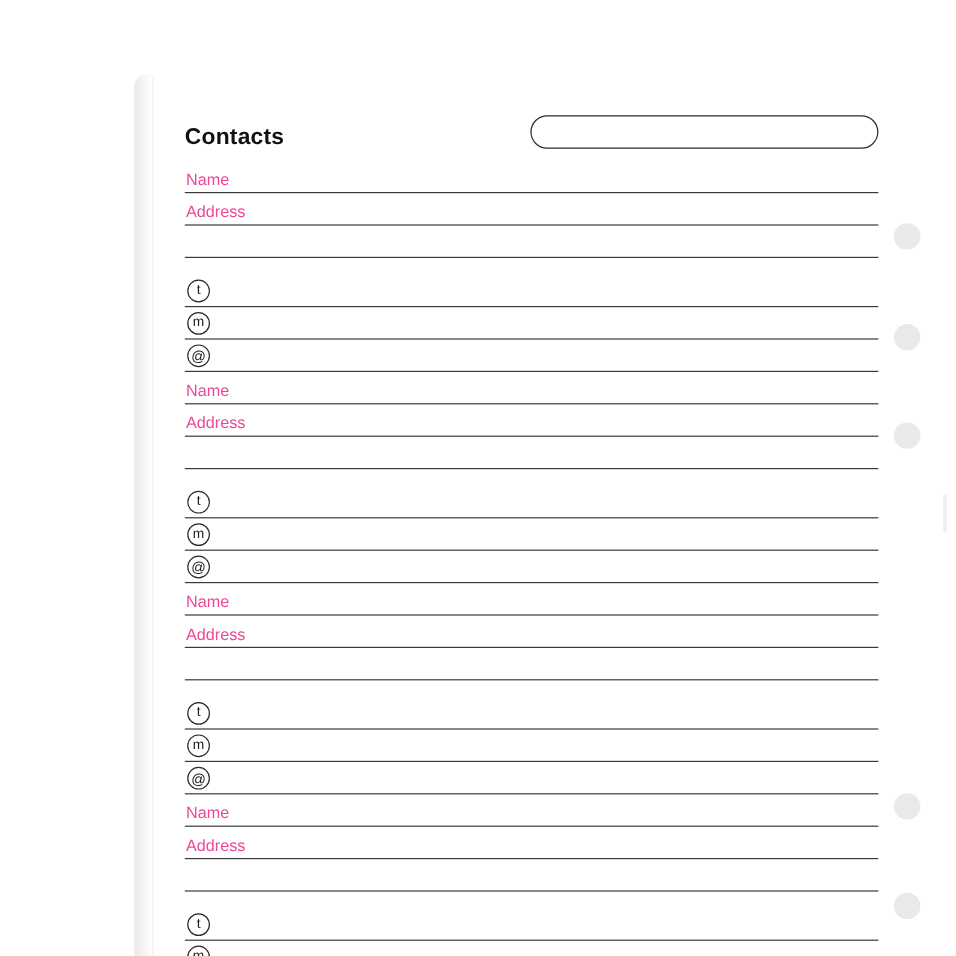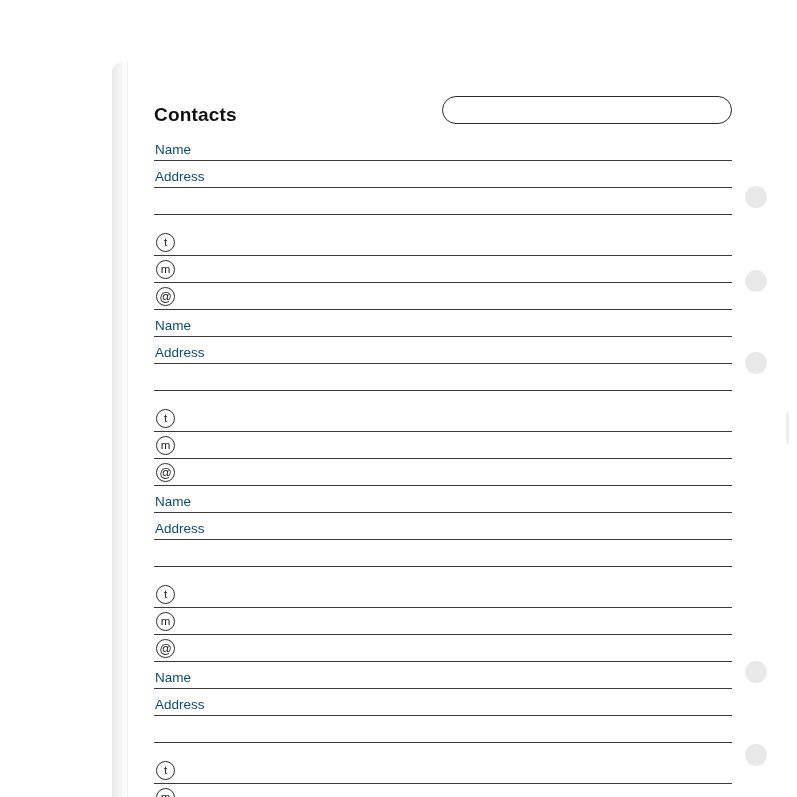--- a/index.html
+++ b/index.html
@@ -97,21 +97,21 @@
     position: relative;
     height: 27px;
     border-bottom: 1.3px solid #3a3a3a;
     box-sizing: border-box;
   }
   .rule-label {
     position: absolute;
     left: 1px;
     bottom: 4px;
     font-size: 13.5px;
-    color: #0c4a6e;
+    color: #ec4899;
     line-height: 1;
   }
   .gap {
     height: 14px;
   }
 
   
   .icon-circle {
     position: absolute;
     left: 2px;

